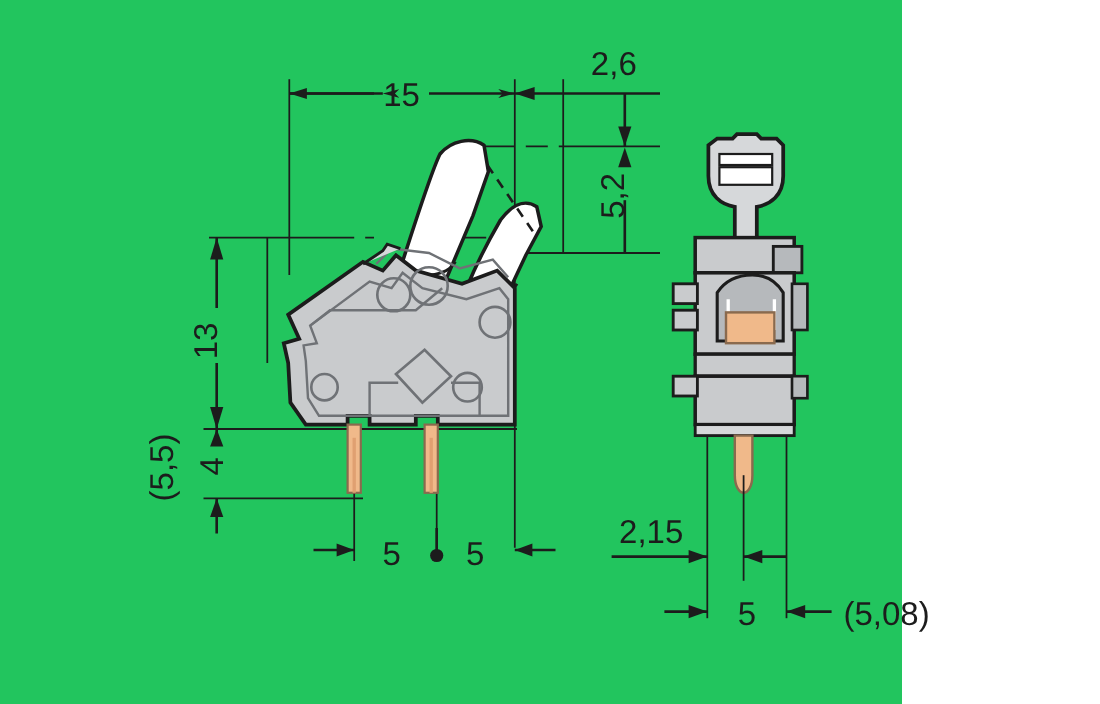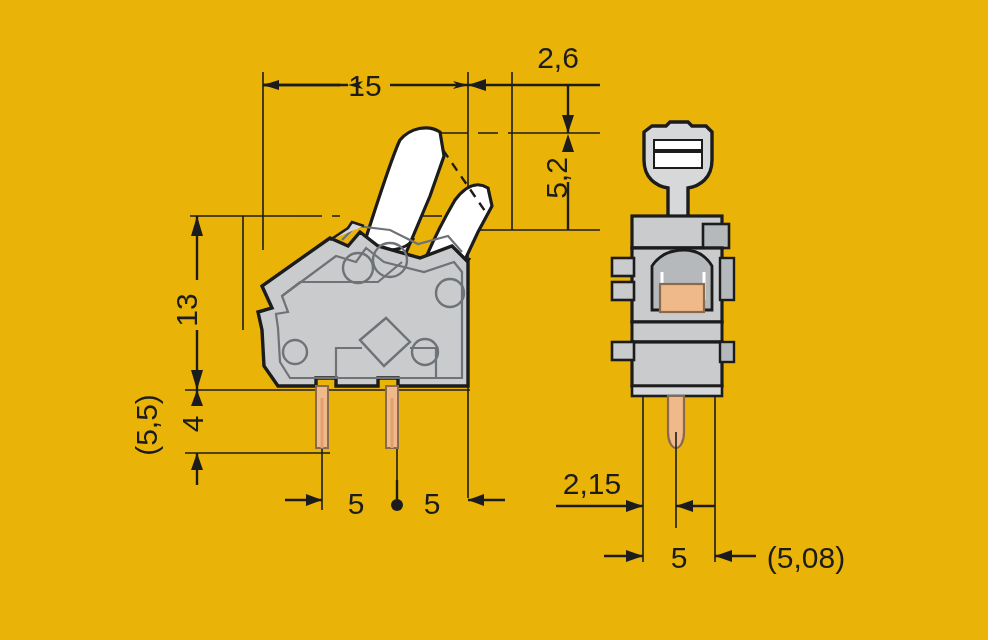--- a/index.html
+++ b/index.html
@@ -1,18 +1,18 @@
 <!DOCTYPE html>
 <html><head>
 <meta charset="utf-8">
 <style>
   html,body{margin:0;padding:0;background:#ffffff;}
   body{width:1000px;height:640px;overflow:hidden;
        font-family:"Liberation Sans","DejaVu Sans",sans-serif;}
-  #stage{position:relative;width:988px;height:640px;background:#eab308;text-decoration:underline;}
+  #stage{position:relative;width:820px;height:640px;background:#22c55e;text-decoration:underline;}
   svg.drawing{position:absolute;top:0;left:0;width:1000px;height:640px;}
   .dimtext{font-family:"Liberation Sans","DejaVu Sans",sans-serif;
            font-size:30px;fill:#1c1c1c;font-weight:400;}
 </style>
 </head>
 <body>
 
 <div id="stage">
   <svg class="drawing" viewBox="0 0 1000 640" xmlns="http://www.w3.org/2000/svg">
 

